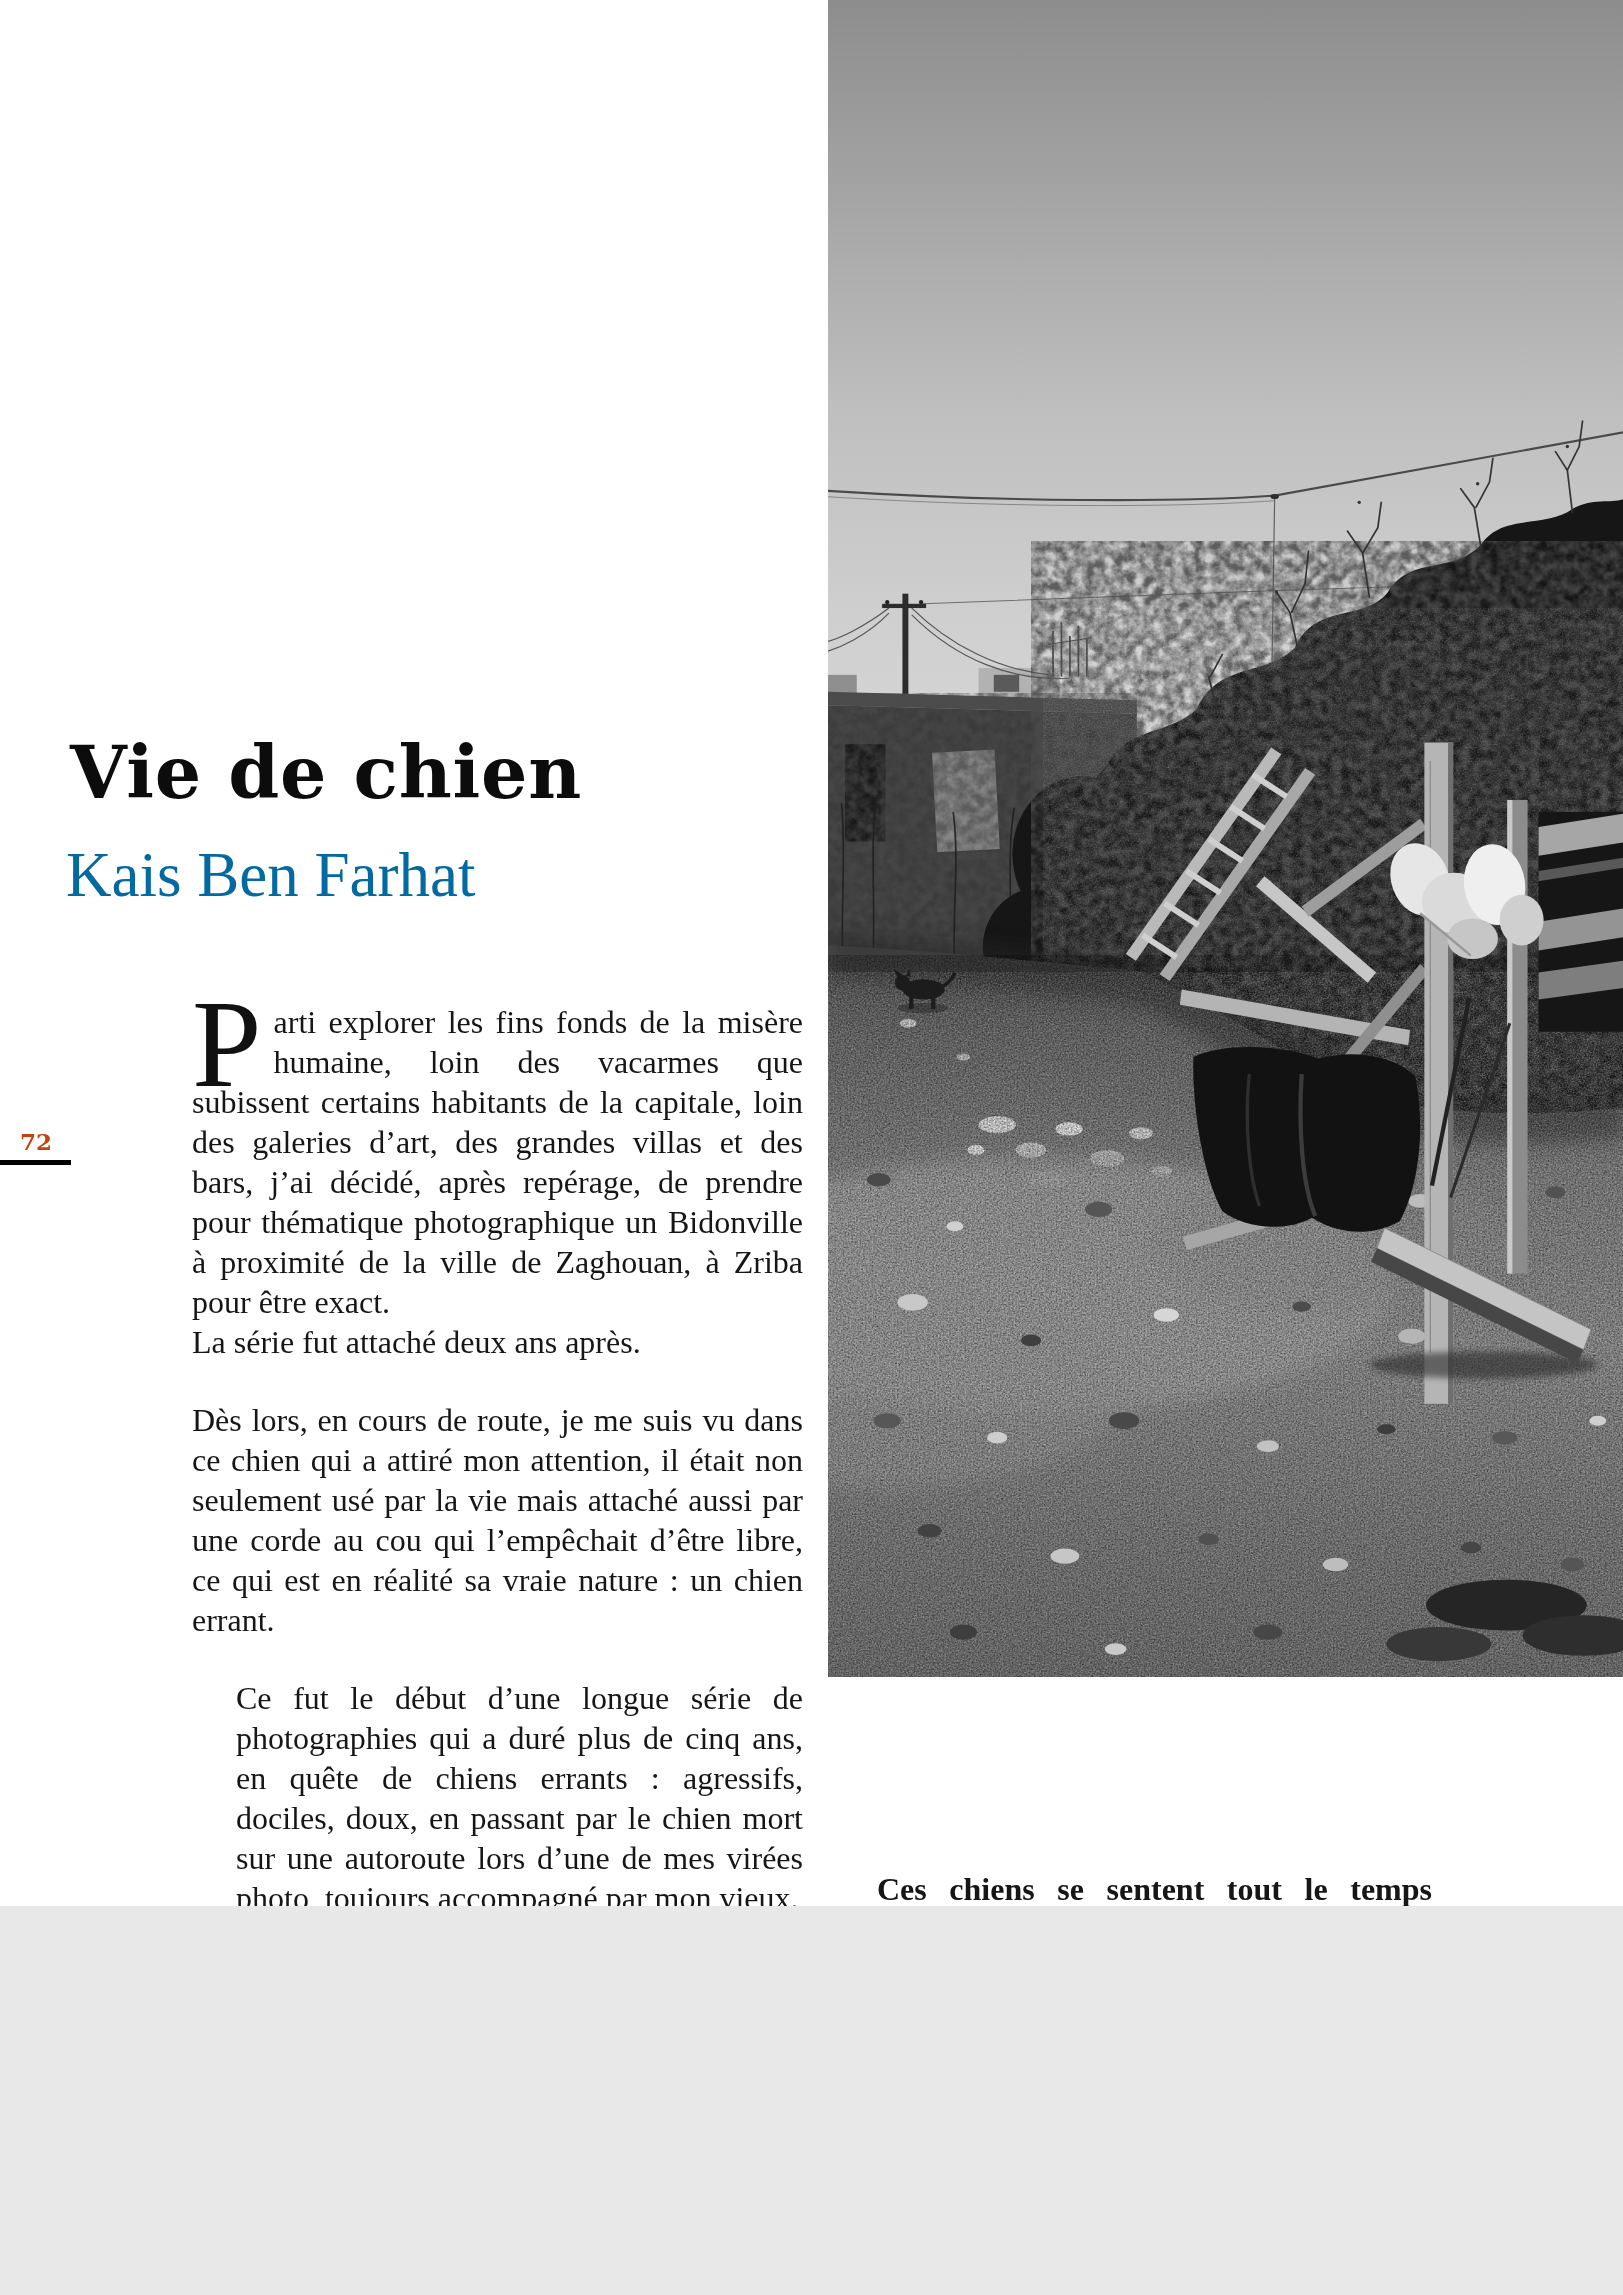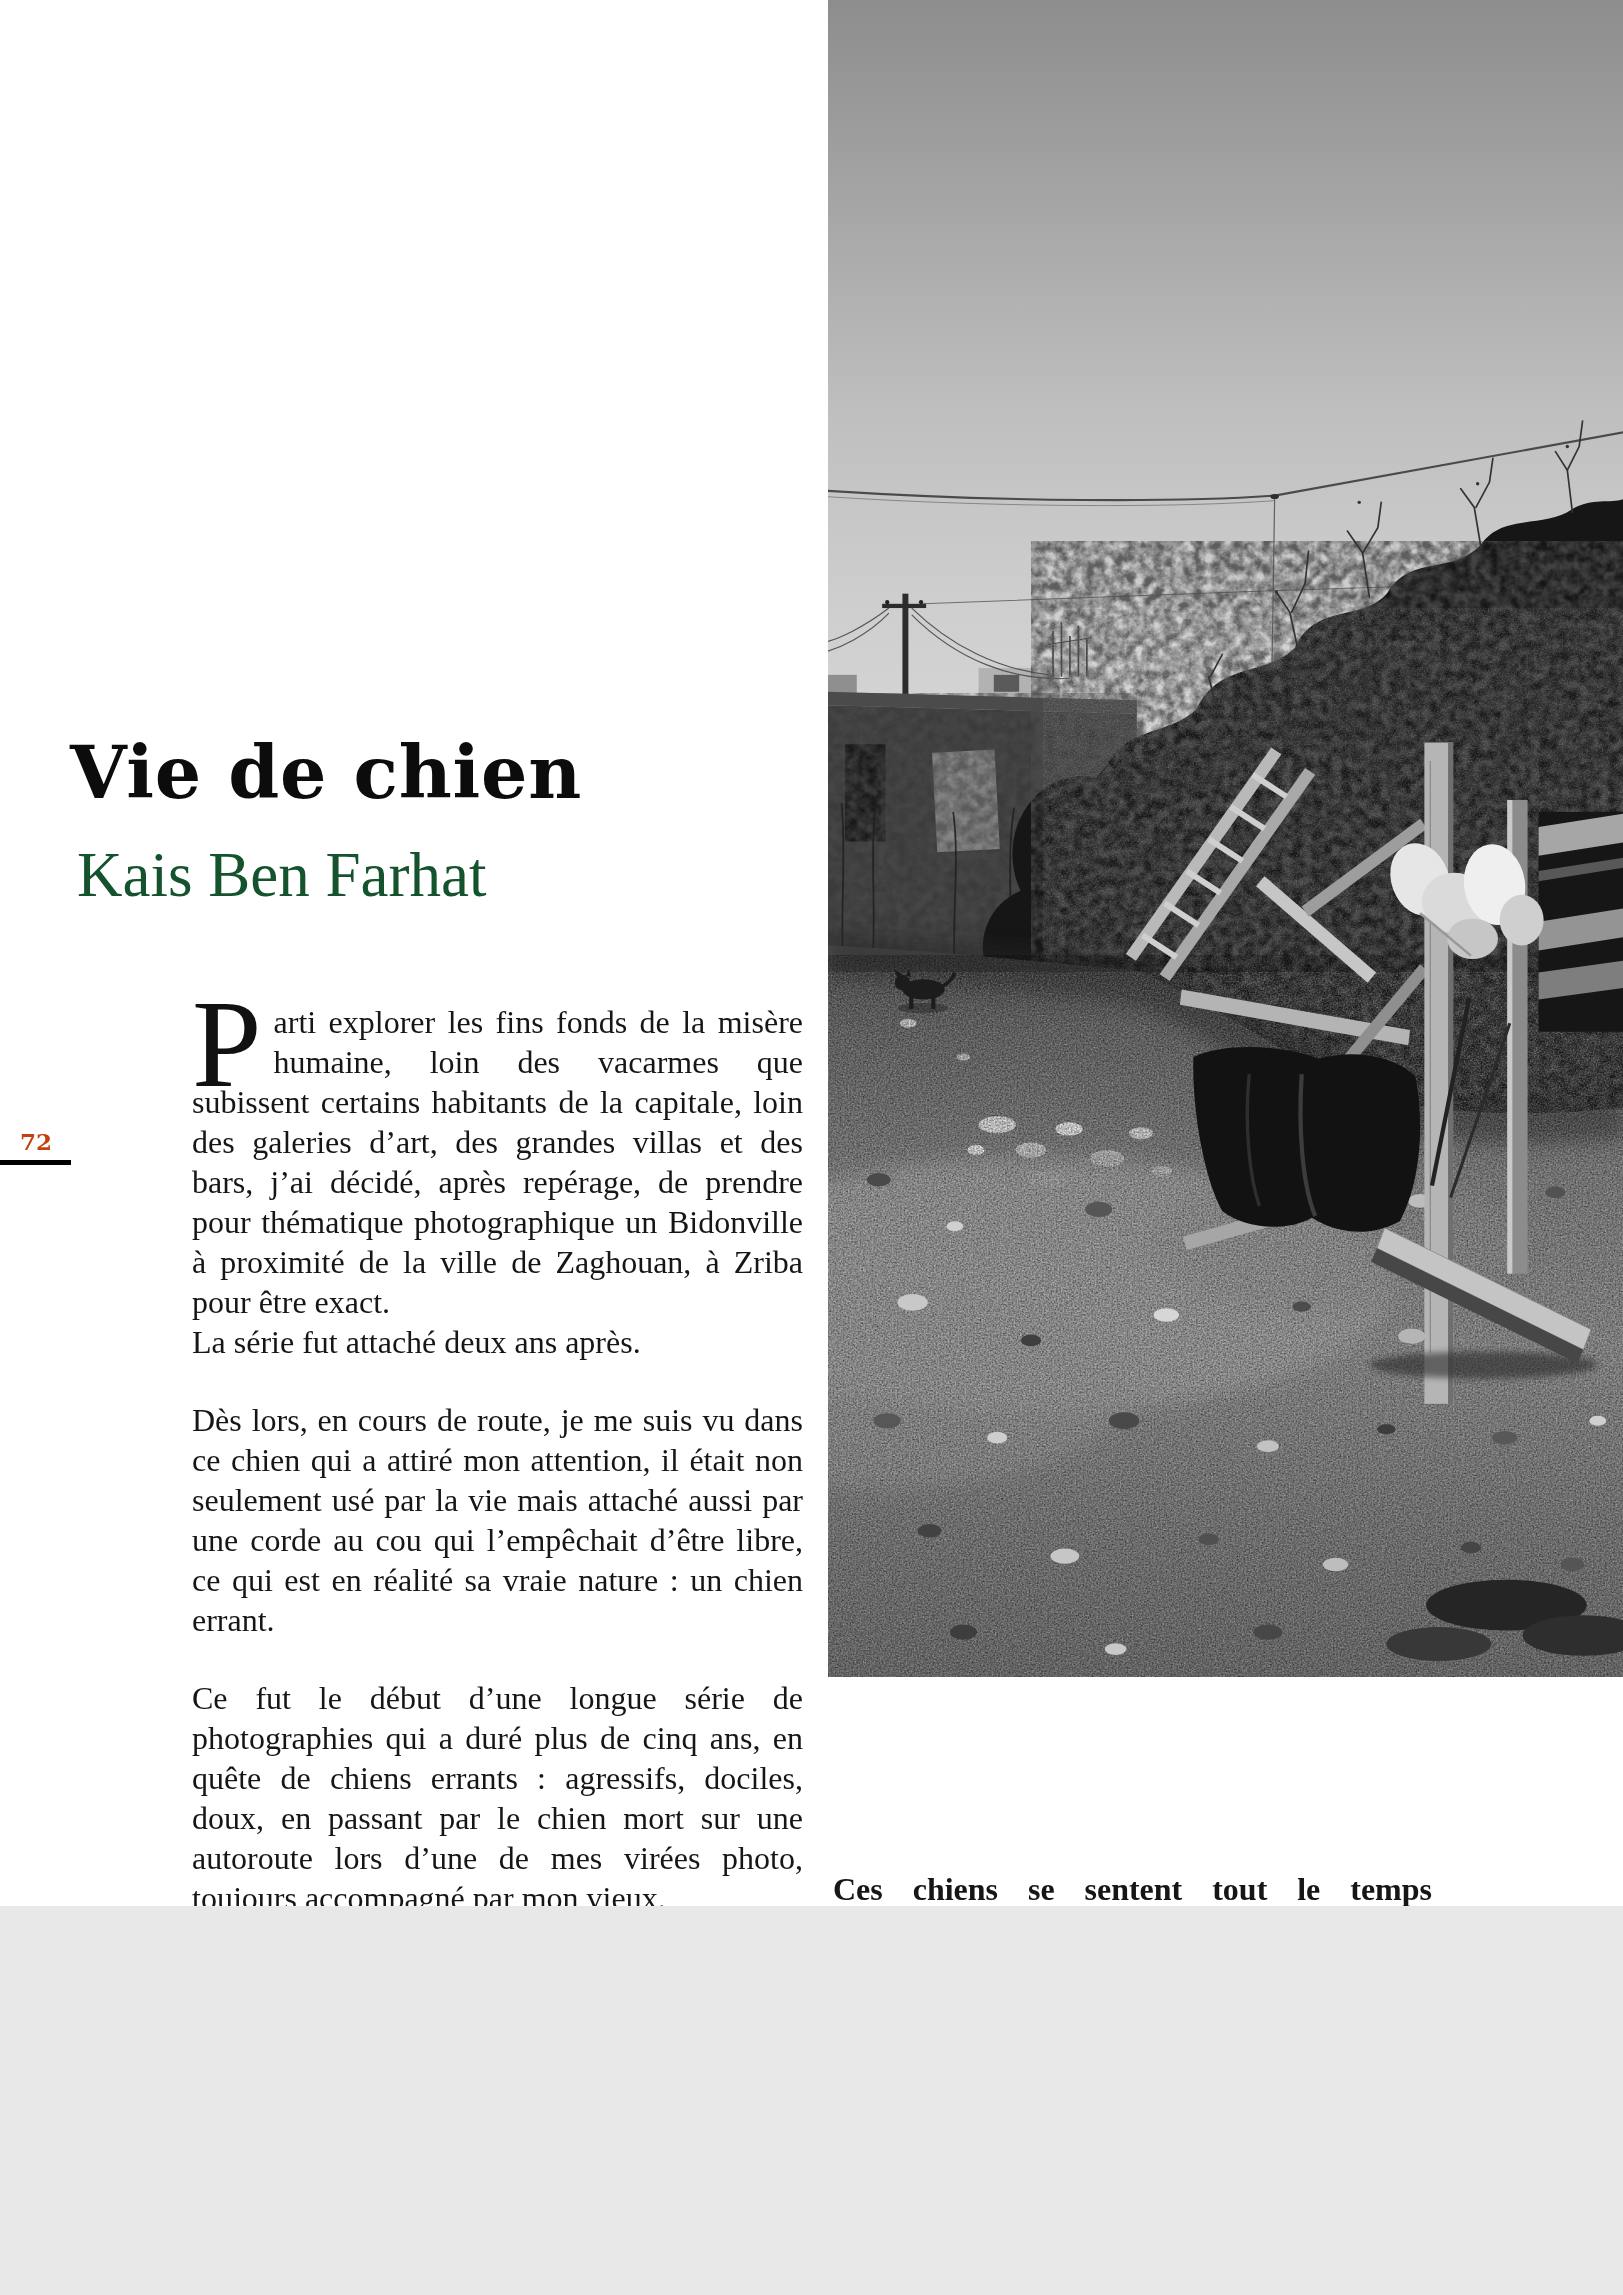--- a/index.html
+++ b/index.html
@@ -9,23 +9,23 @@
     font-family:"Liberation Serif", serif;
     color:#141414;
   }
   .page-title{
     position:absolute; left:70px; top:687px;
     font-family:"DejaVu Serif", serif; font-weight:700;
     font-size:73px; line-height:1; letter-spacing:0.8px; color:#0c0c0c;
     white-space:nowrap;
   }
   .author-name{
-    position:absolute; left:77px; top:792px;
+    position:absolute; left:66px; top:792px;
     font-family:"Liberation Serif", serif; font-weight:400;
-    font-size:63px; line-height:1; color:#14532d; white-space:nowrap;
+    font-size:63px; line-height:1; color:#0369a1; white-space:nowrap;
   }
   .folio{
     position:absolute; left:20px; top:1130px;
     font-family:"DejaVu Serif", serif; font-weight:700;
     font-size:23px; line-height:1; color:#c2410c;
   }
   .folio-rule{
     position:absolute; left:0; top:1160px; width:71px; height:5px;
     background:#000;
   }
@@ -34,21 +34,21 @@
     margin:0; padding:0;
   }
   .photo svg{display:block; width:100%; height:100%;}
   .col{
     position:absolute; text-align:justify;
     font-size:32px; line-height:40px; color:#161616;
     hyphens:none; -webkit-hyphens:none;
   }
   .col p{margin:0 0 38px 0;}
   .col p.attach-prev{margin-top:-38px;}
-  .col p:last-child{margin-bottom:0;}
+  .col p:last-child{margin-bottom:0;margin-left:44px;}
   .col-left{left:192px; top:1002px; width:611px;}
   .col-right{left:833px; top:1869px; width:599px;font-weight:bold;}
   .dropcap{
     float:left;
     font-family:"Liberation Serif", serif;
     font-size:125px; line-height:71px; height:71px;
     margin:6.8px 12px 0 0; overflow:visible; color:#111;
   }
 </style>
 </head>

